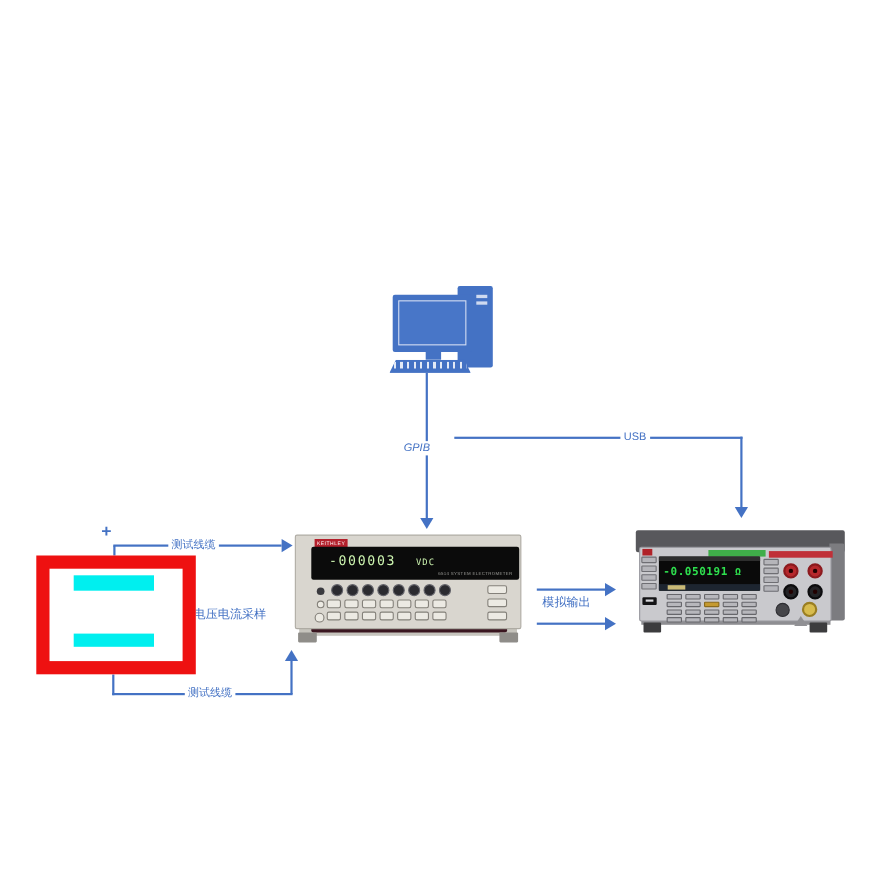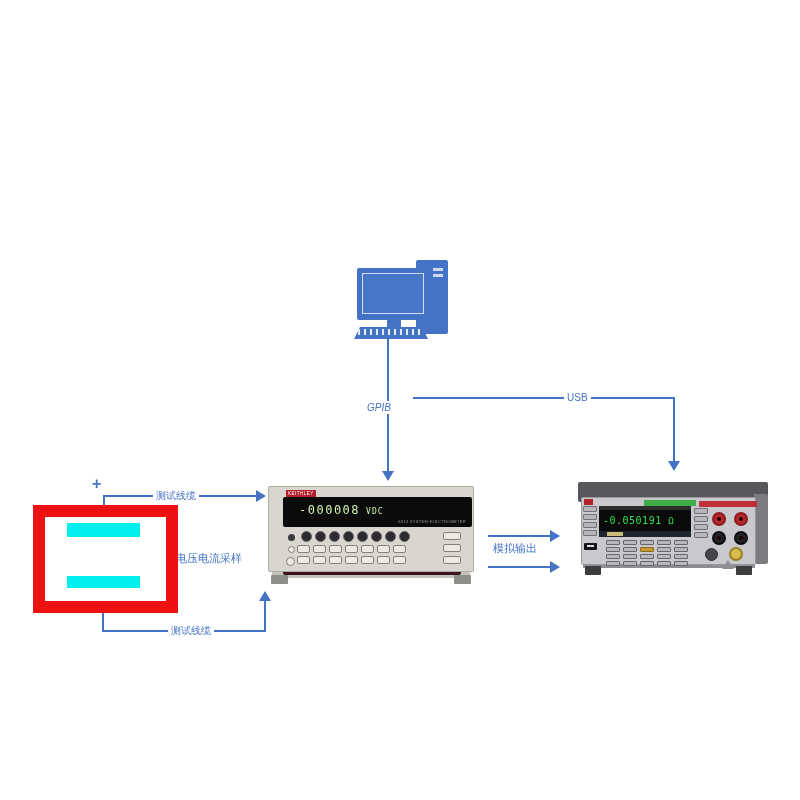--- a/index.html
+++ b/index.html
@@ -40,37 +40,37 @@
   
   .em-body { left:268px; top:486px; width:206px; height:86px; background:#d9d6cf; border:1px solid #aeaba3; border-radius:2px; }
   .em-base { left:272px; top:566px; width:198px; height:12px; background:#c6c4bd; }
   .em-bar  { left:283px; top:567px; width:178px; height:8px; background:#3a1620; border-radius:2px; }
   .em-foot { top:575px; width:17px; height:9px; background:#8f8d89; border-radius:1px; }
   .em-logo { left:286px; top:490px; width:30px; height:8px; background:#b3202c; color:#fff;
              font-size:4.5px; line-height:8px; text-align:center; letter-spacing:.5px; }
   .em-display { left:283px; top:497px; width:189px; height:30px; background:#0b0b0b; border-radius:2px; }
   .em-digits { position:absolute; left:16px; top:6px; color:#cdf5b0;
                font-family:"DejaVu Sans Mono", monospace; font-size:12px; letter-spacing:1.5px; }
-  .em-unit { font-size:8px; letter-spacing:1px; margin-left:6px; }
+  .em-unit { font-size:8px; letter-spacing:1px; margin-left:18px; }
   .em-caption { position:absolute; right:6px; bottom:3px; color:#9a9a96; font-size:4px; letter-spacing:.3px; }
   .knob-row { left:301px; top:531px; width:112px; height:11px; display:flex; gap:3px; }
   .knob-row > div { width:11px; height:11px; border-radius:50%; background:#2b2b30; border:1px solid #63636a; }
   .btn-row { width:112px; height:8px; display:flex; gap:3px; }
   .btn-row > div { width:13px; height:8px; background:#eceae3; border:1px solid #84817a; border-radius:2px; }
   .em-rightcol { left:443px; top:532px; width:20px; height:36px; display:flex; flex-direction:column; gap:4px; }
   .em-rightcol > div { width:18px; height:8px; background:#eceae3; border:1px solid #84817a; border-radius:2px; }
   .em-dot { border-radius:50%; position:absolute; }
   
   .dmm-top { left:578px; top:482px; width:190px; height:20px; background:#58585c; border-radius:2px; }
   .dmm-side { left:754px; top:494px; width:14px; height:70px; background:#7c7c80; border-radius:0 2px 2px 0; }
   .dmm-panel { left:581px; top:497px; width:175px; height:68px; background:#c9c9cd; border:1px solid #97979d; border-radius:2px; }
   .strip { position:absolute; height:6px; }
   .dmm-screen { left:599px; top:506px; width:92px; height:31px; background:#0a0a0a; border-radius:1px; }
   .dmm-menubar { position:absolute; left:0; top:0; width:100%; height:4px; background:#2e2e2e; }
-  .dmm-digits { position:absolute; left:4px; top:9px; color:#2ee04e; font-weight:normal;
+  .dmm-digits { position:absolute; left:4px; top:9px; color:#2ee04e; font-weight:bold;
                 font-family:"DejaVu Sans Mono", monospace; font-size:10px; letter-spacing:.5px; }
   .dmm-unit { font-size:9px; }
   .dmm-bottombar { position:absolute; left:0; bottom:0; width:100%; height:6px; background:#1d2530; }
   .dmm-chip { position:absolute; left:8px; bottom:1px; width:16px; height:4px; background:#c9ba77; }
   .softcol { position:absolute; display:flex; flex-direction:column; gap:2px; }
   .softcol > div { width:14px; height:6px; background:#b5b5ba; border:1px solid #6e6e73; border-radius:1px; }
   .keypad { left:606px; top:540px; width:84px; height:26px; display:flex; flex-wrap:wrap; column-gap:3px; row-gap:2px; }
   .keypad > div { width:14px; height:5px; background:#b7b7bc; border:1px solid #66666b; border-radius:1px; }
   .keypad > div:nth-child(8) { background:#c59a30; border-color:#8a6a1c; }
   .jack { position:absolute; width:14px; height:14px; border-radius:50%; }
@@ -140,21 +140,21 @@
   </div>
 
   <div>
     <div class="abs em-base"></div>
     <div class="abs em-bar"></div>
     <div class="abs em-foot" style="left:271px;"></div>
     <div class="abs em-foot" style="left:454px;"></div>
     <div class="abs em-body"></div>
     <div class="abs em-logo">KEITHLEY</div>
     <div class="abs em-display">
-      <div class="em-digits"><span>-000008</span><span class="em-unit">VDC</span></div>
+      <div class="em-digits"><span>-000003</span><span class="em-unit">VDC</span></div>
       <div class="em-caption">6514 SYSTEM ELECTROMETER</div>
     </div>
     <div class="abs knob-row">
         <div></div>
         <div></div>
         <div></div>
         <div></div>
         <div></div>
         <div></div>
         <div></div>

